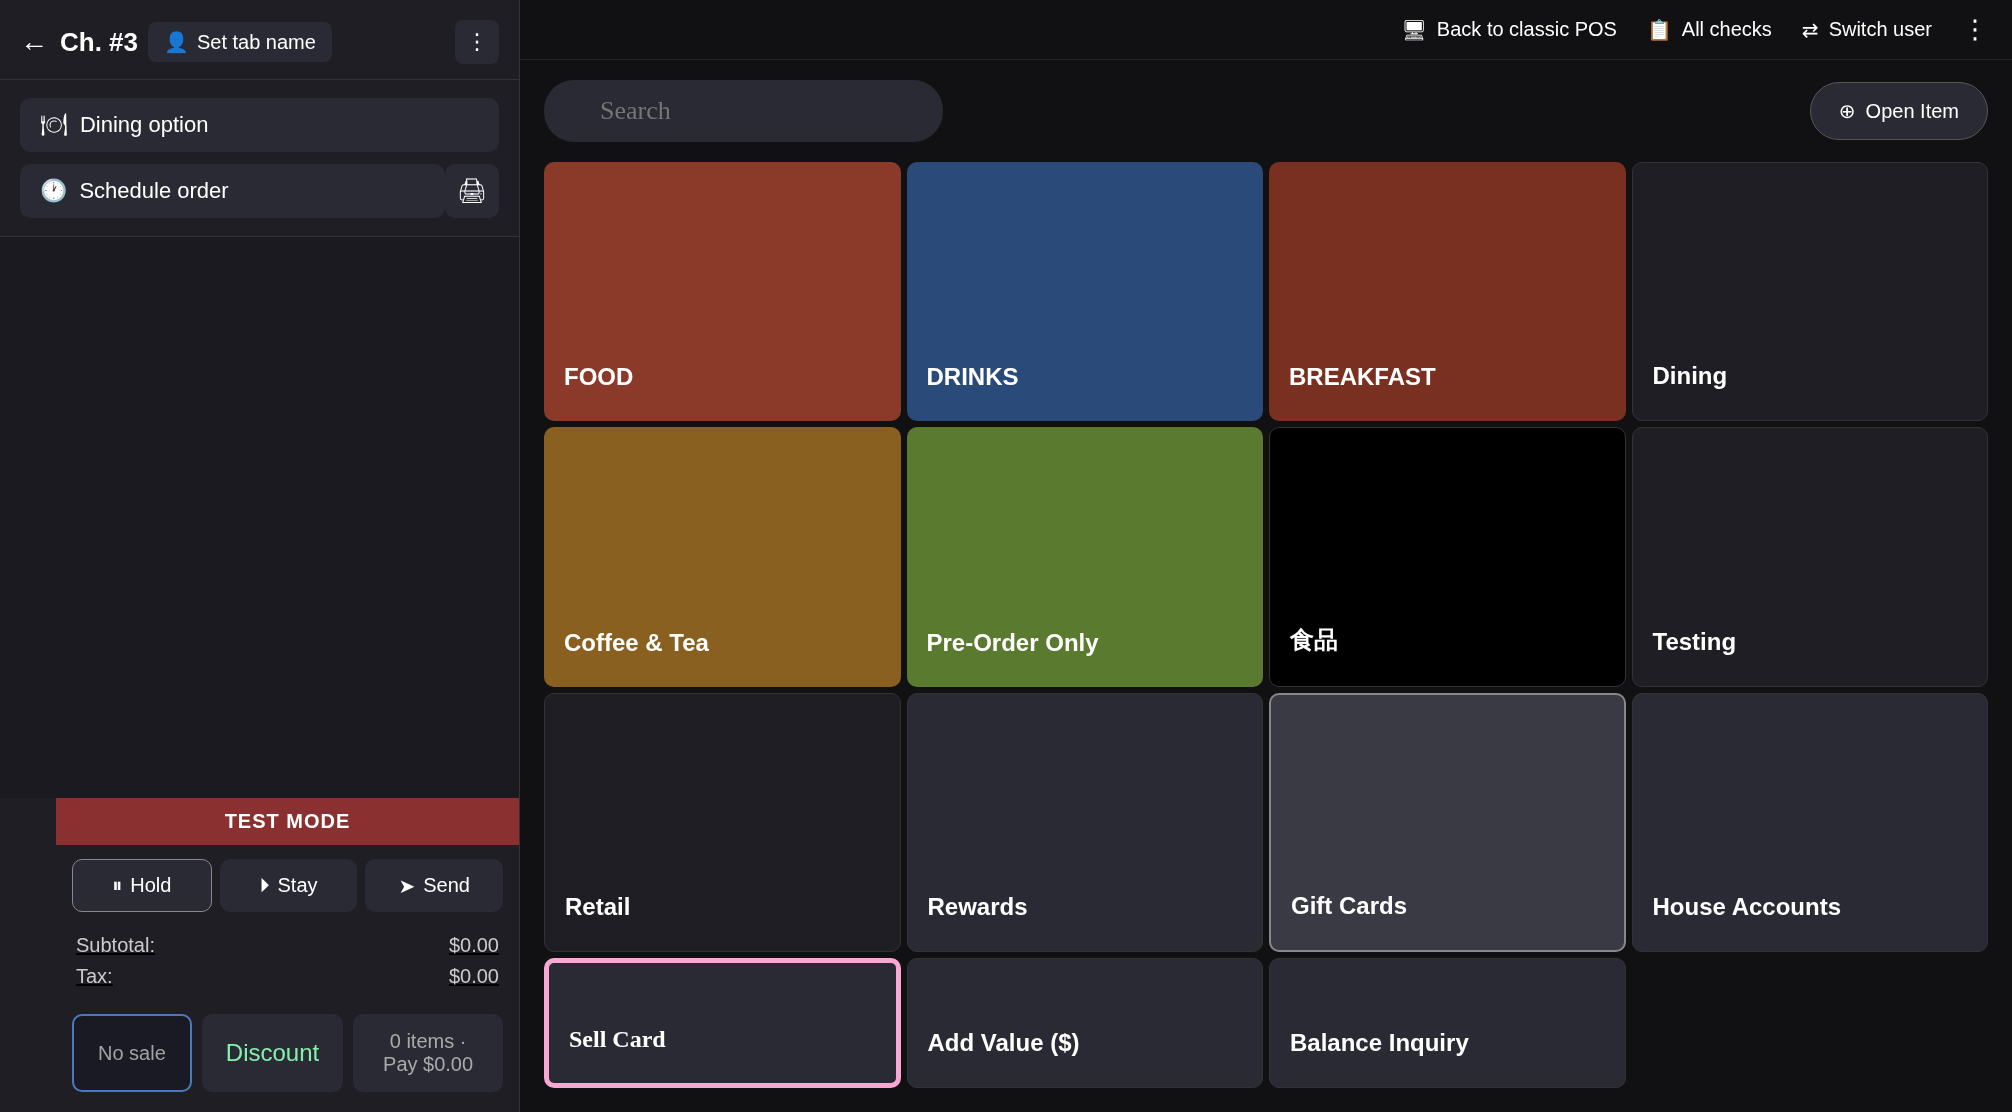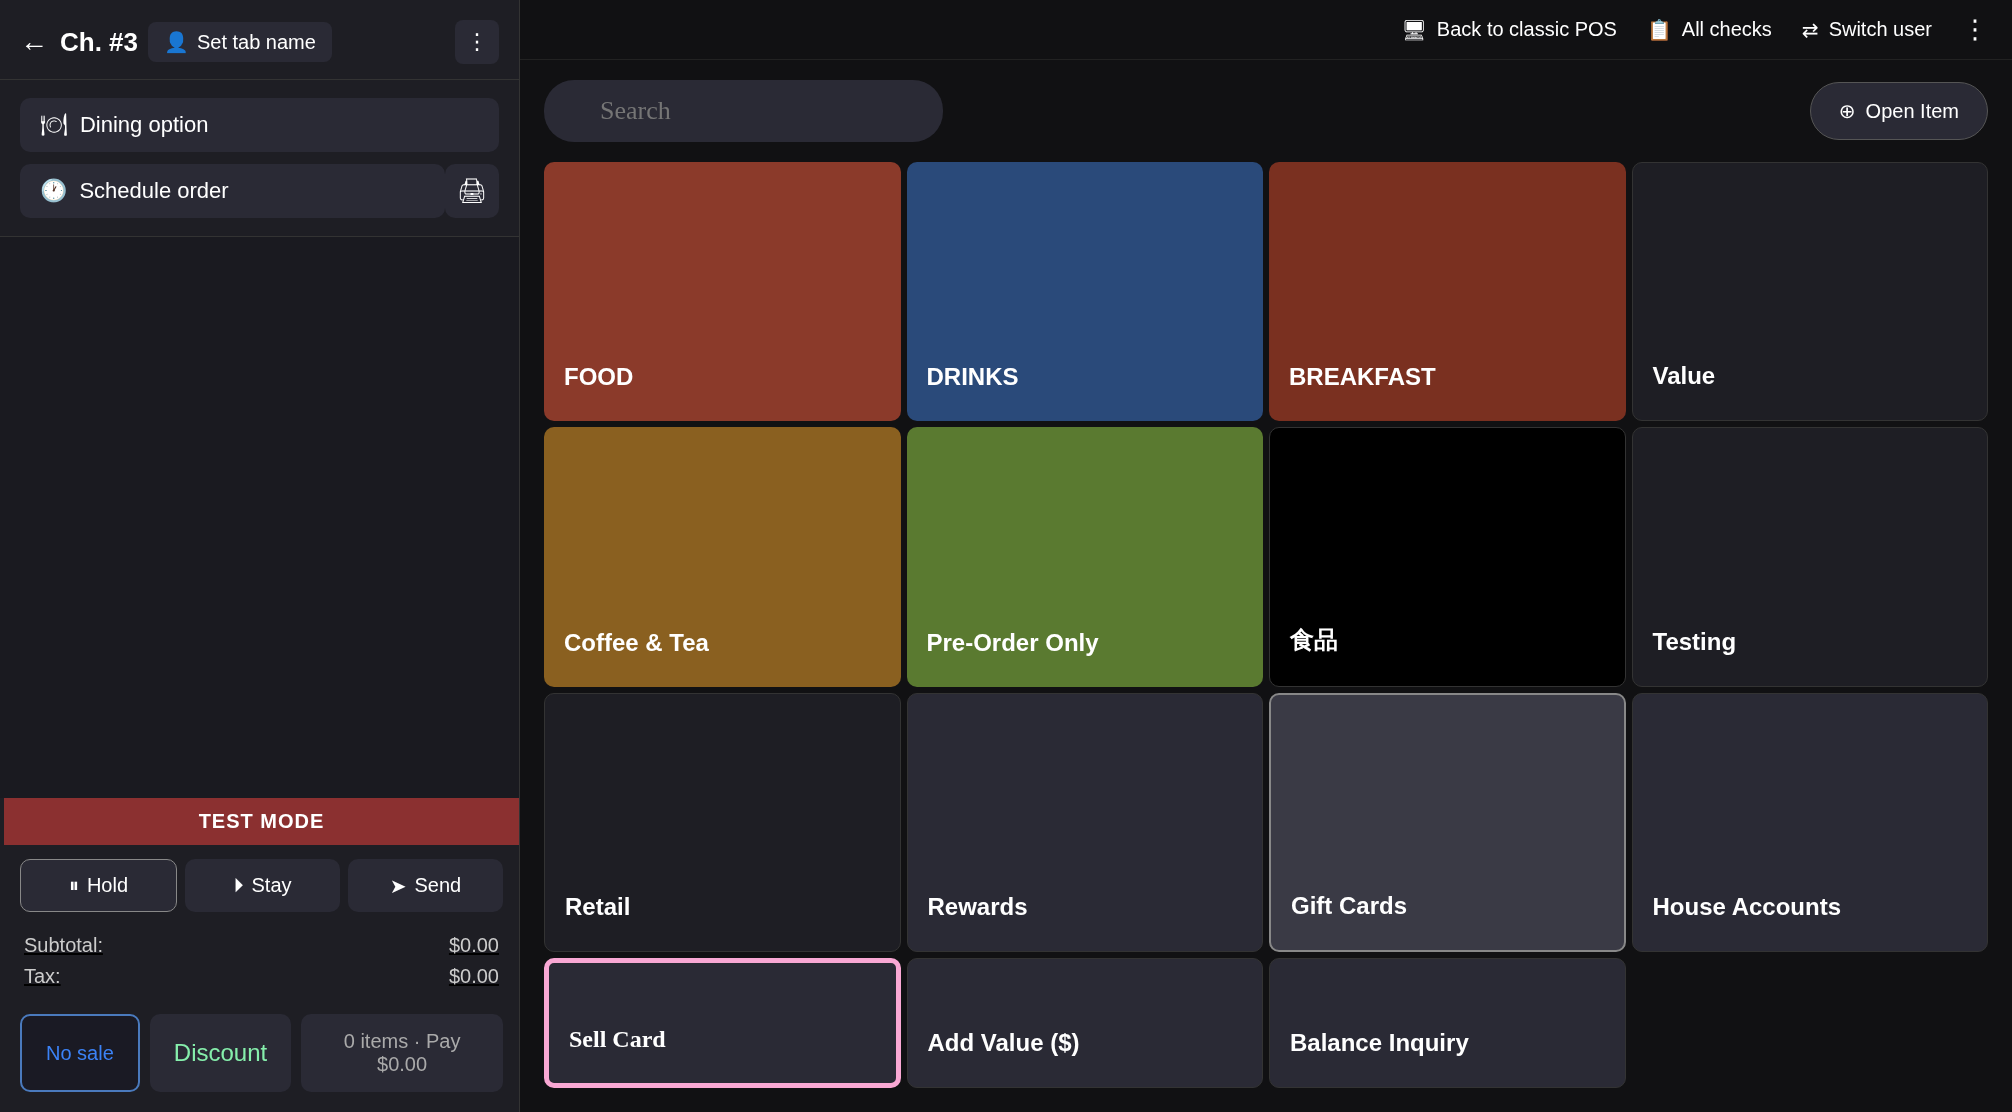--- a/index.html
+++ b/index.html
@@ -129,21 +129,22 @@
       align-items: center;
       justify-content: center;
     }
 
     .order-items-area {
       flex: 1;
       background: #1a1a20;
     }
 
     .bottom-section {
-      padding: 0 0 10px 4px;
+      padding: 0 0 10px 12px;
+      margin-left: 44px;
     }
 
     .test-mode-bar {
       background: #8b3030;
       text-align: center;
       padding: 12px;
       font-size: 20px;
       font-weight: 700;
       color: #fff;
       letter-spacing: 1px;
@@ -189,21 +190,21 @@
 
     .footer-buttons {
       display: flex;
       gap: 10px;
       padding: 14px 16px 10px 16px;
     }
 
     .no-sale-btn {
       background: #1a1a24;
       border: 2px solid #4a7abd;
-      color: #3b82f6;
+      color: #a3a3a3;
       font-size: 20px;
       padding: 16px 24px;
       border-radius: 10px;
       cursor: pointer;
     }
 
     .discount-btn {
       background: #2a2a35;
       border: none;
       color: #86efac;
@@ -472,21 +473,21 @@
     <button class="cat-btn cat-food">
       <span>FOOD</span>
     </button>
     <button class="cat-btn cat-drinks">
       <span>DRINKS</span>
     </button>
     <button class="cat-btn cat-breakfast">
       <span>BREAKFAST</span>
     </button>
     <button class="cat-btn cat-bagels">
-      <span>Value</span>
+      <span>Dining</span>
     </button>
     <button class="cat-btn cat-coffee">
       <span>Coffee &amp; Tea</span>
     </button>
     <button class="cat-btn cat-preorder">
       <span>Pre-Order Only</span>
     </button>
     <button class="cat-btn cat-japanese">
       <span>食品</span>
     </button>

